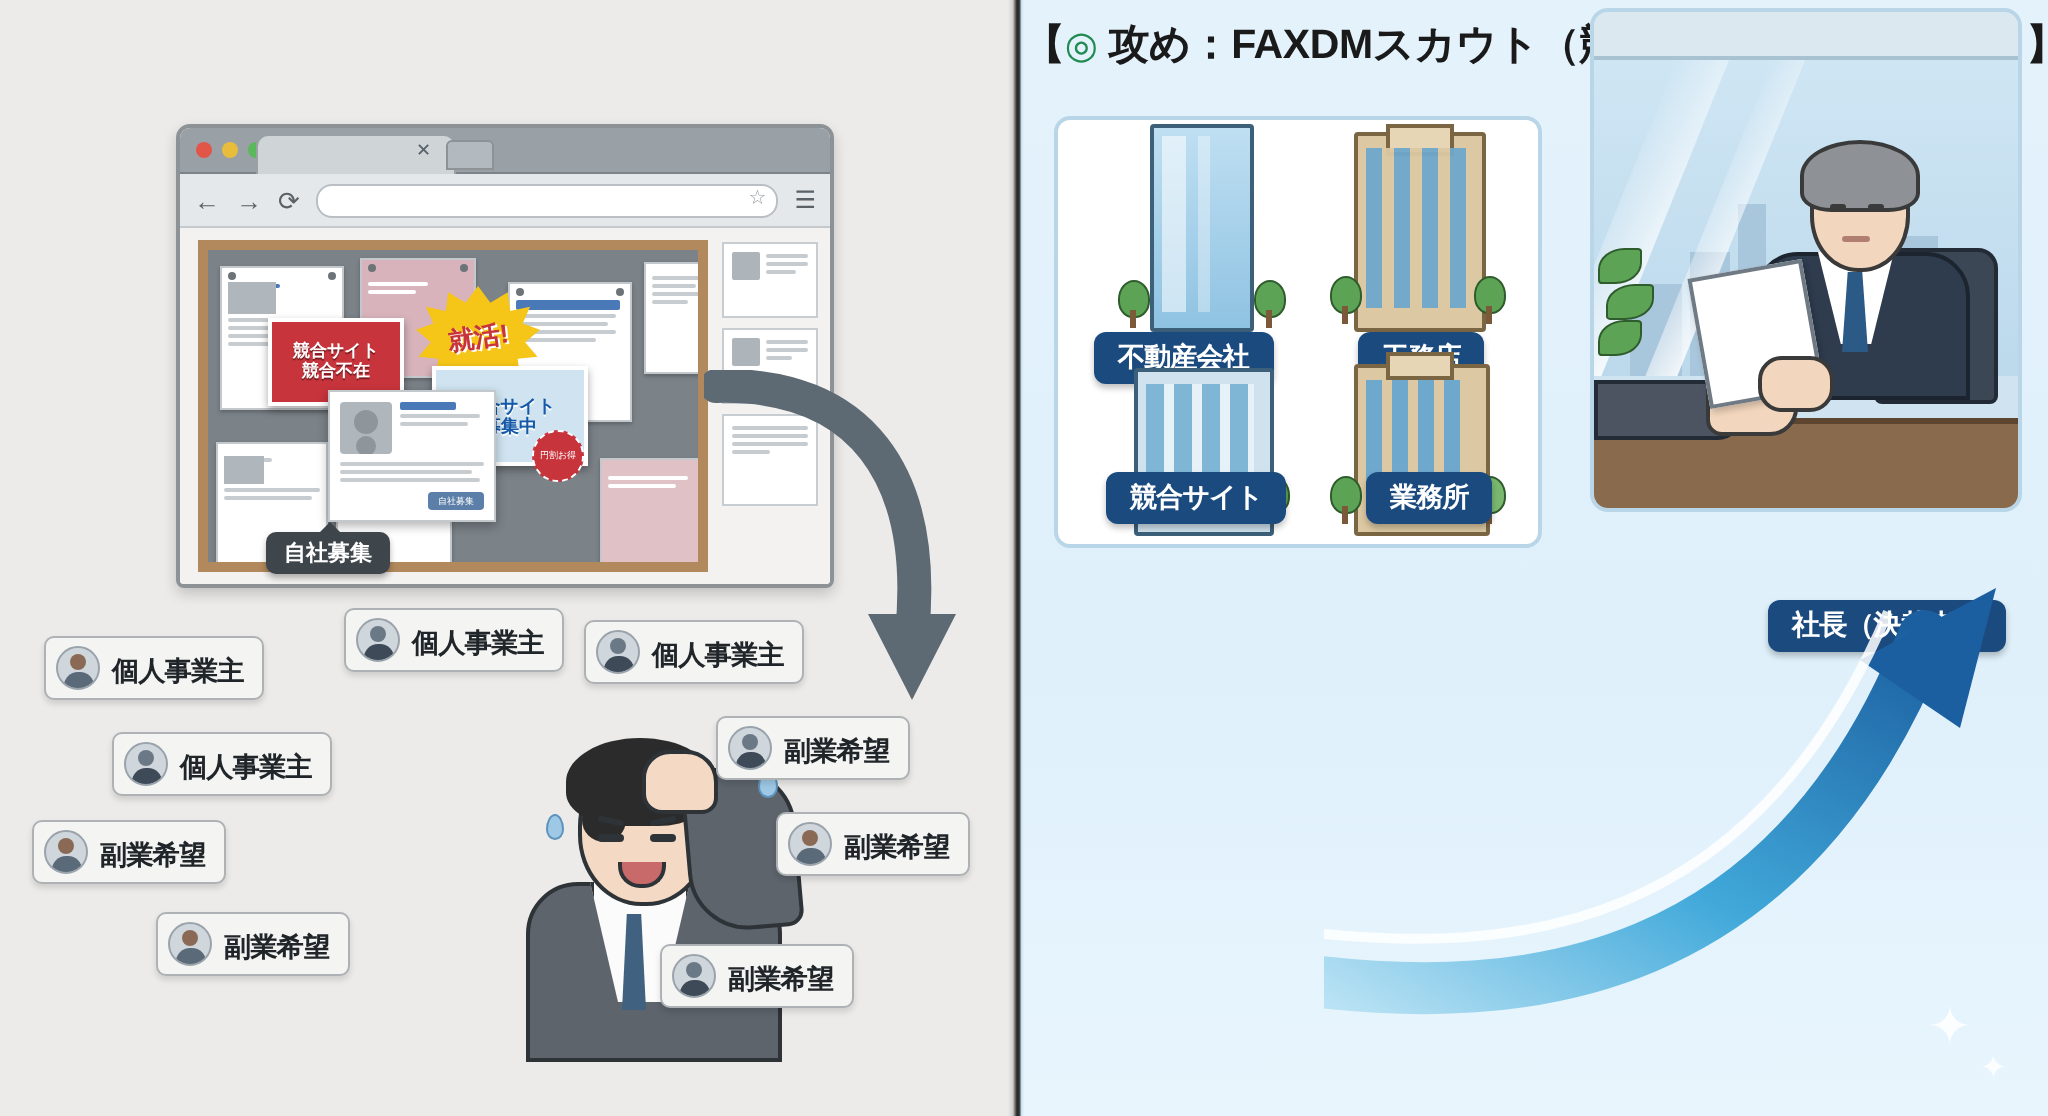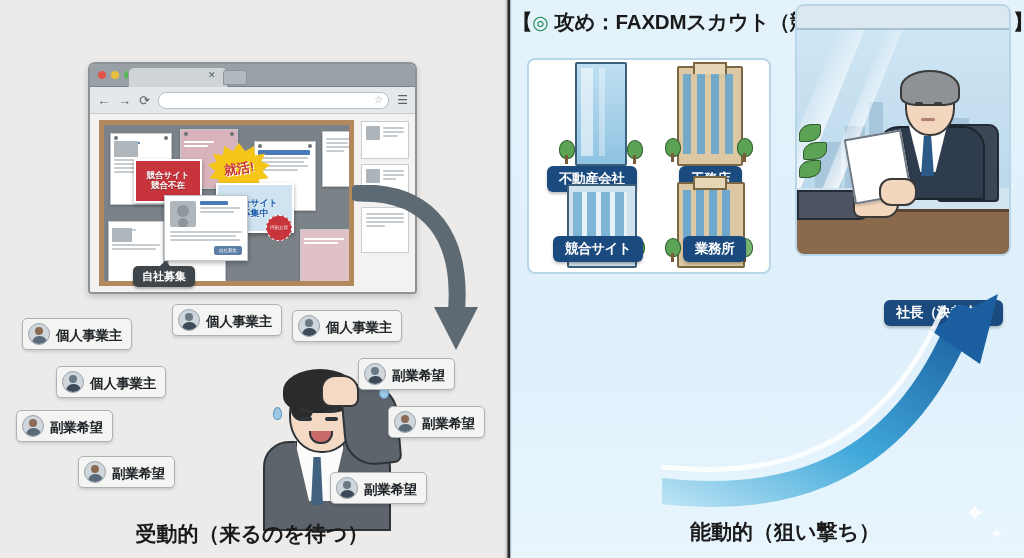--- a/index.html
+++ b/index.html
@@ -389,21 +389,20 @@
     </div>
     <div class="chip" style="left:78px;top:456px;">
       <span class="av f"></span>
       <span class="lbl">副業希望</span>
     </div>
     <div class="chip" style="left:330px;top:472px;">
       <span class="av"></span>
       <span class="lbl">副業希望</span>
     </div>
 
-    <div class="caption">受動的（来るのを待つ）</div>
   </div>
 
   <div class="divider"></div>
 
   <div class="panel panel-right">
 
     <div class="hdr">
       <span>【</span><span class="mark-o">◎</span> <span>攻め：FAXDMスカウト（競合不在・決裁者直撃）</span><span>】</span>
     </div>
 
@@ -514,16 +513,15 @@
         </linearGradient>
       </defs>
       <path d="M-10 200 C 100 214, 232 200, 300 28" stroke="url(#gcy)" stroke-width="26" fill="none" stroke-linecap="round"></path>
       <polygon points="268,40 336,4 318,74" fill="#1b5fa0"></polygon>
       <path d="M-10 176 C 96 188, 214 176, 282 16" stroke="#ffffff" stroke-width="5" fill="none" opacity=".85"></path>
     </svg>
 
     <div class="sparkle" style="left:452px;top:498px;">✦</div>
     <div class="sparkle" style="left:478px;top:524px;font-size:16px;">✦</div>
 
-    <div class="caption caption-right">能動的（狙い撃ち）</div>
   </div>
 
 </div>
 
 </body></html>

